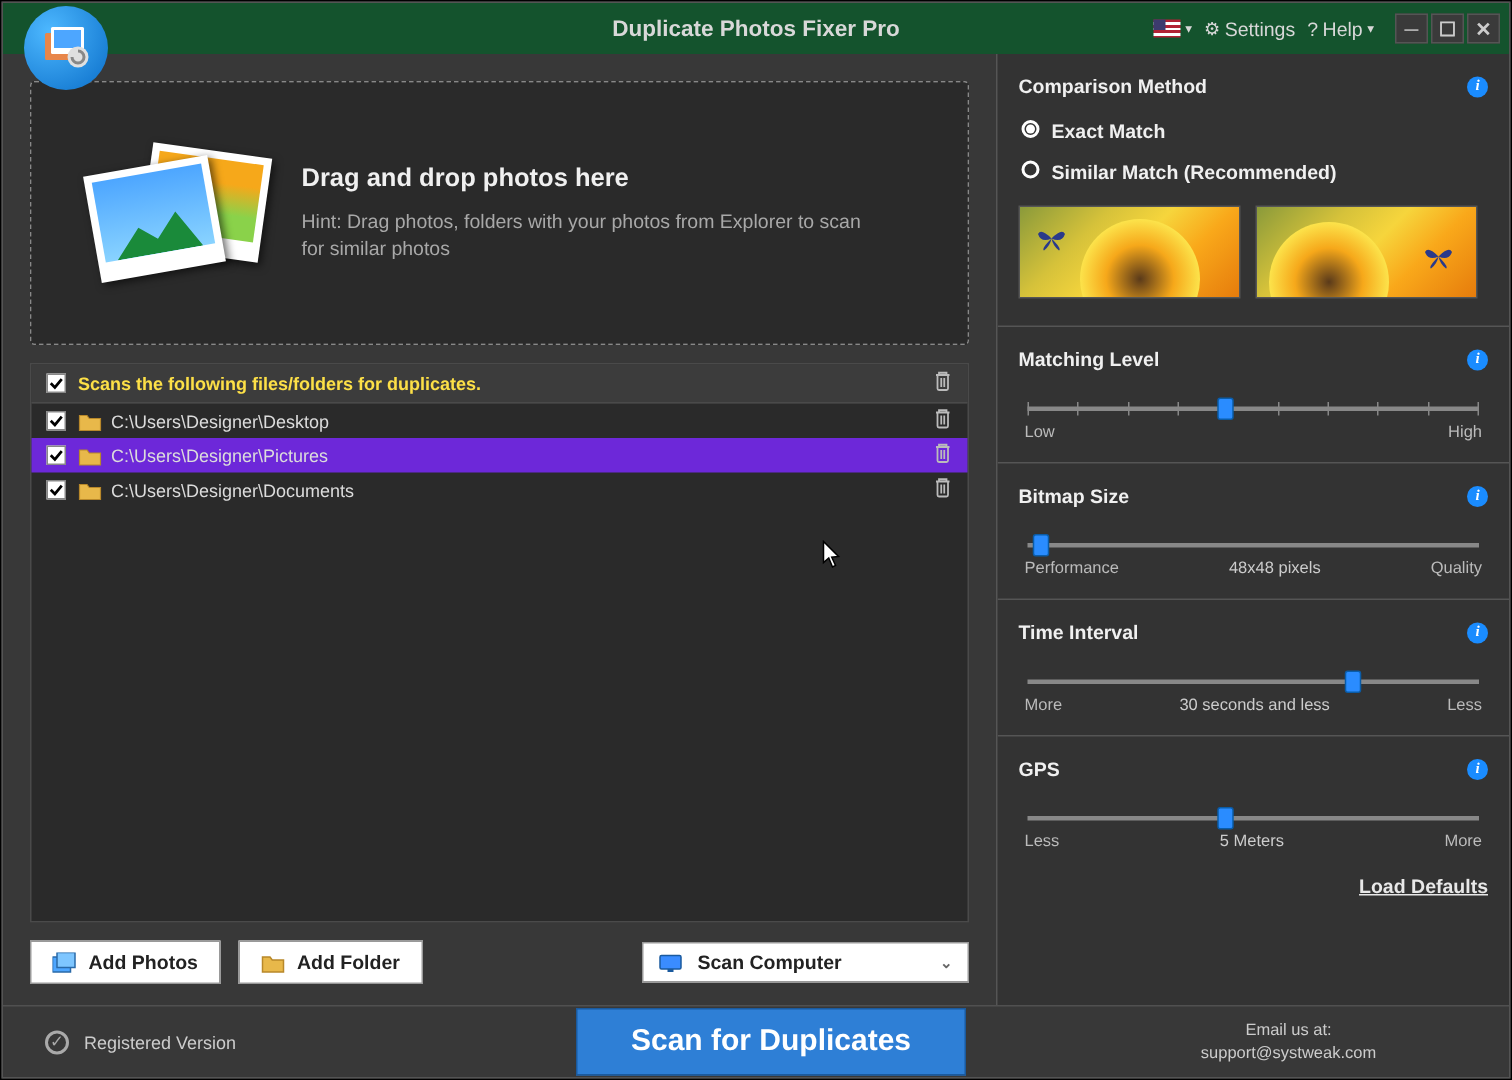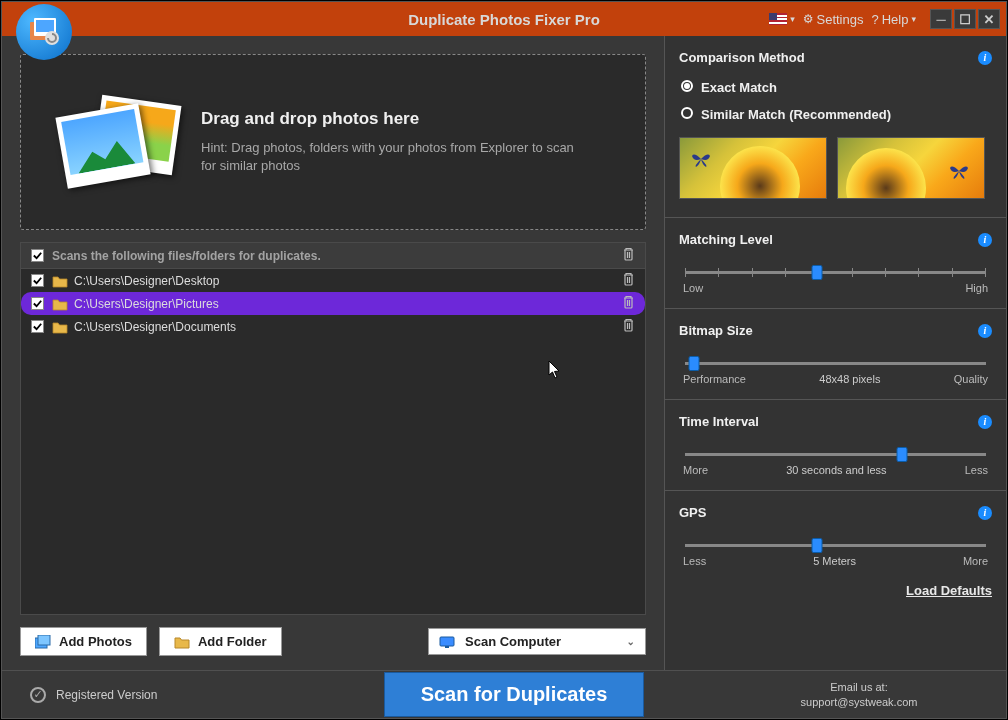--- a/index.html
+++ b/index.html
@@ -1,40 +1,40 @@
 <!DOCTYPE html>
 <html><head>
 <meta charset="utf-8">
 <style>
 * { margin: 0; padding: 0; box-sizing: border-box; font-family: "Segoe UI", Arial, sans-serif; }
 body { background: #000; width: 1008px; height: 720px; overflow: hidden; position: relative; }
 .app { width: 1006px; height: 718px; margin: 1px; background: #383838; display: flex; flex-direction: column; border: 1px solid #545454; }
-.titlebar { height: 34px; background: #c2410c; display: flex; align-items: center; position: relative; }
+.titlebar { height: 34px; background: #14532d; display: flex; align-items: center; position: relative; }
 .title { position: absolute; left: 50%; transform: translateX(-50%); color: #d8d8d8; font-size: 15px; font-weight: 600; }
 .title-ctrls { margin-left: auto; display: flex; align-items: center; gap: 8px; padding-right: 6px; height: 100%; color: #d8d8d8; font-size: 13px; }
 .flag { display: inline-flex; align-items: center; gap: 3px; cursor: pointer; }
 .flag-box { width: 18px; height: 12px; background: linear-gradient(to bottom, #B22234 0%, #B22234 15%, #fff 15%, #fff 30%, #B22234 30%, #B22234 45%, #fff 45%, #fff 60%, #B22234 60%, #B22234 75%, #fff 75%, #fff 90%, #B22234 90%); position: relative; }
 .flag-box::before { content:''; position:absolute; top:0; left:0; width:8px; height:7px; background:#3C3B6E; }
 .chev { font-size: 9px; }
 .gear { font-size: 12px; }
 .tctrl { cursor: pointer; display:flex; align-items:center; gap:3px;}
 .winbtns { display: flex; gap: 2px; margin-left: 6px;}
 .winbtn { width: 22px; height: 20px; border: 1px solid #555; background:#3a3a3a; display:flex; align-items:center; justify-content:center; cursor:pointer; color:#ccc; font-size:13px; font-weight:bold;}
 .logo { position: absolute; top: 4px; left: 16px; width: 56px; height: 56px; border-radius: 50%; background: radial-gradient(circle at 30% 30%, #4db8ff, #0a6ec9); display:flex; align-items:center; justify-content:center; z-index:50;}
 .logo svg { width: 36px; height: 36px; }
 .body { flex: 1; display: flex; background: #383838; overflow:hidden; }
 .main { width: 662px; padding: 18px 18px 14px 18px; display: flex; flex-direction: column; gap: 12px; }
 .dropzone { border: 1.5px dashed #888; border-radius: 3px; background: #2a2a2a; padding: 22px 28px; display: flex; align-items: center; gap: 22px; min-height: 176px; }
 .dz-icon { width: 130px; height: 120px; position: relative; }
 .dz-title { color: #f0f0f0; font-size: 17px; font-weight: 600; margin-bottom: 10px; }
 .dz-hint { color: #a8a8a8; font-size: 13px; line-height: 1.4; max-width: 380px; }
 .listarea { background: #2a2a2a; border: 1px solid #4a4a4a; flex: 1; display: flex; flex-direction: column; }
-.list-head { background: #3c3c3c; display: flex; align-items: center; padding: 4px 10px; color: #a3a3a3; font-size: 12px; font-weight: 600; border-bottom: 1px solid #4a4a4a;}
+.list-head { background: #3c3c3c; display: flex; align-items: center; padding: 4px 10px; color: #fde047; font-size: 12px; font-weight: 600; border-bottom: 1px solid #4a4a4a;}
 .list-head .trash { margin-left: auto; }
-.list-row { display: flex; align-items: center; padding: 3px 10px; color: #dcdcdc; font-size: 12px; border-radius: 10px; }
+.list-row { display: flex; align-items: center; padding: 3px 10px; color: #dcdcdc; font-size: 12px; }
 .list-row.hover { background: #6d28d9; }
 .list-row .trash { margin-left: auto; }
 .cb { width: 13px; height: 13px; background: #fff; border: 1px solid #888; margin-right: 8px; display:flex; align-items:center; justify-content:center; cursor:pointer;}
 .cb svg { width:11px; height:11px; }
 .folder-icon { width: 16px; height: 14px; margin-right: 6px; }
 .trash { cursor: pointer; color: #bbb; }
 .btnrow { display: flex; gap: 12px; align-items: center; }
 .btn { background: #fff; border: 1px solid #999; padding: 6px 14px; display: flex; align-items: center; gap: 8px; font-size: 13px; font-weight: 600; cursor: pointer; color:#222; }
 .btn .bicon { width:16px; height:14px; }
 .btnrow .spacer { flex: 1; }

